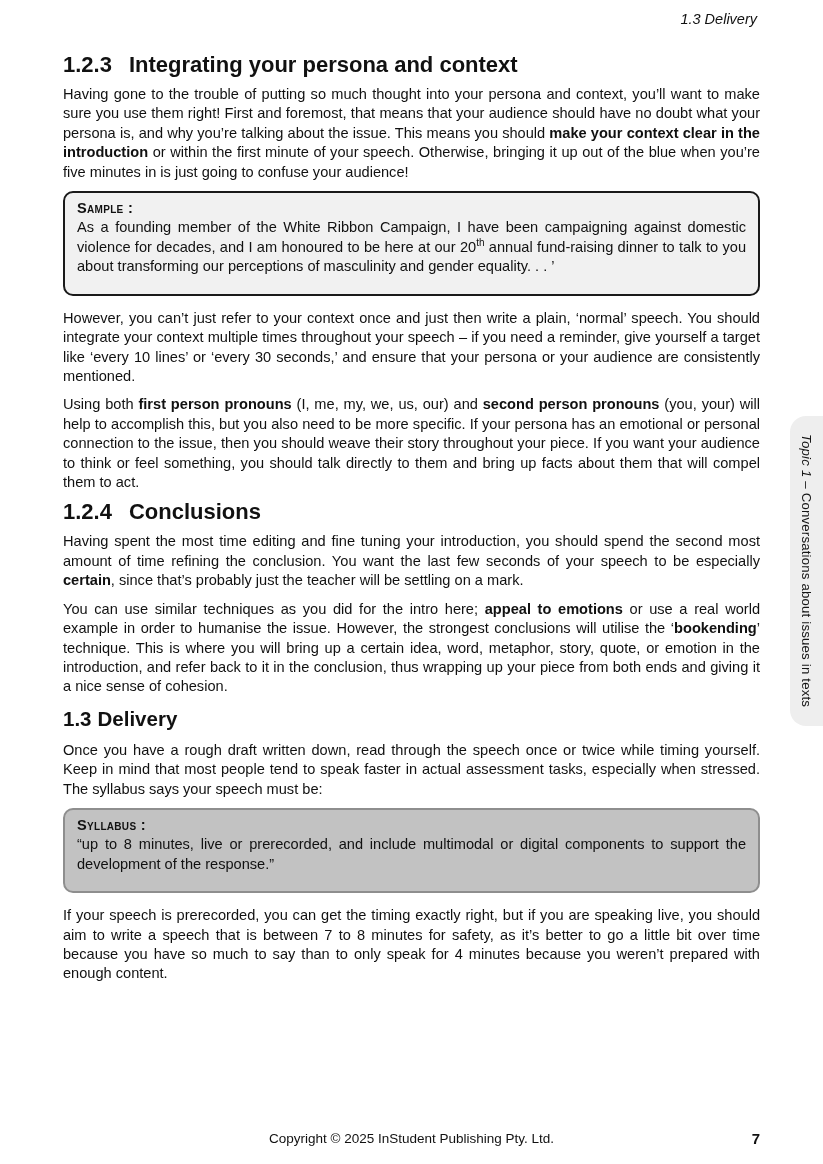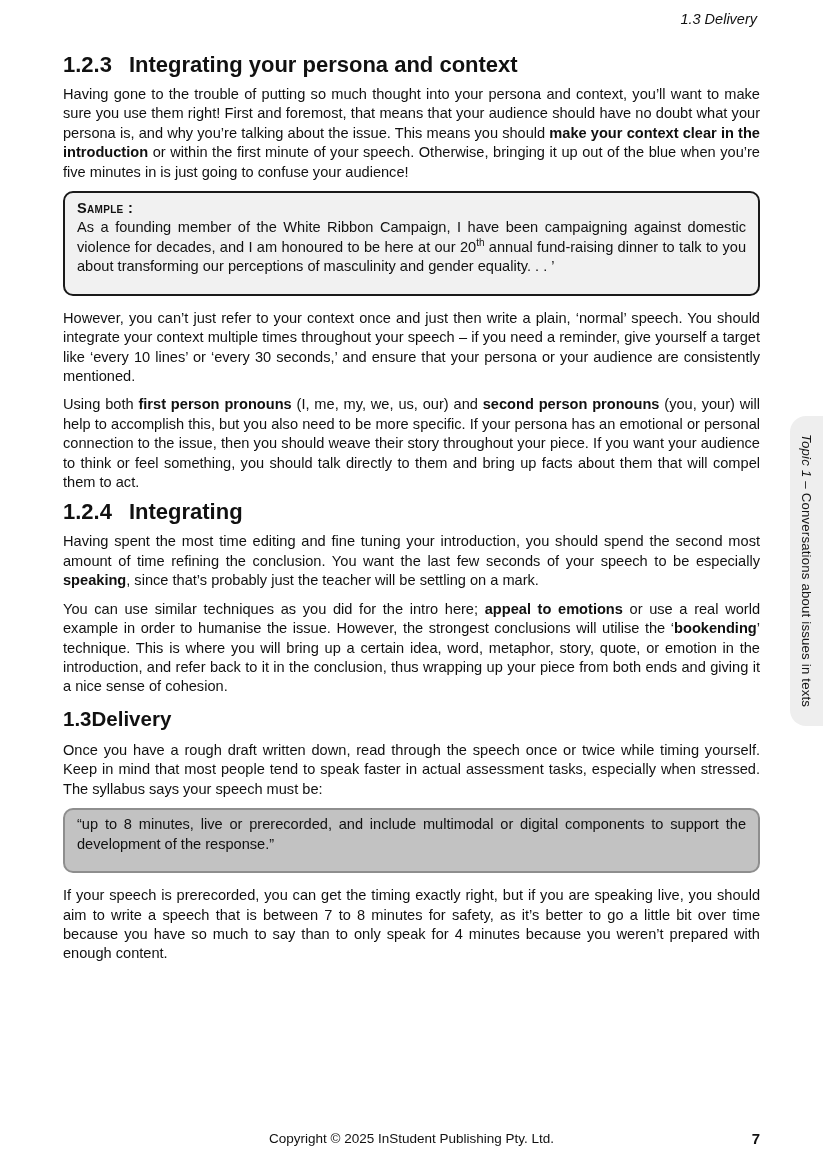--- a/index.html
+++ b/index.html
@@ -15,21 +15,21 @@
     font-size:14.6px;line-height:19.4px;text-align:justify;
   }
   .content p{margin:0 0 9px 0;}
   h2.subsection{
     font-size:22px;line-height:22px;font-weight:bold;margin:2px 0 9px 0;text-align:left;
   }
   h1.section{
     font-size:20.5px;line-height:26px;font-weight:bold;margin:4px 0 9px 0;text-align:left;
   }
   .sec-num{display:inline-block;margin-right:17px;}
-  h1.section .sec-num{margin-right:0;}
+  h1.section .sec-num{margin-right:6px;}
   .b{font-weight:bold;}
   sup{font-size:10px;line-height:0;}
   .callout{
     border-radius:10px;margin:3px 0 13px 0;padding:5px 12px 8px 12px;
   }
   .callout.sample{background:#f1f1f1;border:2px solid #1a1a1a;}
   .callout.syllabus{background:#c2c2c2;border:2px solid #8e8e8e;}
   .callout-label{
     font-weight:bold;font-variant:small-caps;letter-spacing:.3px;line-height:20px;text-align:left;
   }
@@ -63,30 +63,31 @@
     <p><span>Having gone to the trouble of putting so much thought into your persona and context, you’ll want to make sure you use them right!  First and foremost, that means that your audience should have no doubt what your persona is, and why you’re talking about the issue. This means you should </span><span class="b">make your context clear in the introduction</span><span> or within the first minute of your speech. Otherwise, bringing it up out of the blue when you’re five minutes in is just going to confuse your audience!</span></p>
 
     <div class="callout sample">
       <div class="callout-label">Sample :</div>
       <p class="callout-body"><span>As a founding member of the White Ribbon Campaign, I have been campaigning against domestic violence for decades, and I am honoured to be here at our 20</span><sup>th</sup><span> annual fund-raising dinner to talk to you about transforming our perceptions of masculinity and gender equality. . . ’</span></p>
     </div>
 
     <p><span>However, you can’t just refer to your context once and just then write a plain, ‘normal’ speech. You should integrate your context multiple times throughout your speech – if you need a reminder, give yourself a target like ‘every 10 lines’ or ‘every 30 seconds,’ and ensure that your persona or your audience are consistently mentioned.</span></p>
     <p><span>Using both </span><span class="b">first person pronouns</span><span> (I, me, my, we, us, our) and </span><span class="b">second person pronouns</span><span> (you, your) will help to accomplish this, but you also need to be more specific. If your persona has an emotional or personal connection to the issue, then you should weave their story throughout your piece. If you want your audience to think or feel something, you should talk directly to them and bring up facts about them that will compel them to act.</span></p>
 
-    <h2 class="subsection"><span class="sec-num">1.2.4</span><span>Integrating</span></h2>
+    <h2 class="subsection"><span class="sec-num">1.2.4</span><span>Conclusions</span></h2>
 
-    <p><span>Having spent the most time editing and fine tuning your introduction, you should spend the second most amount of time refining the conclusion.  You want the last few seconds of your speech to be especially </span><span class="b">speaking</span><span>, since that’s probably just the teacher will be settling on a mark.</span></p>
+    <p><span>Having spent the most time editing and fine tuning your introduction, you should spend the second most amount of time refining the conclusion.  You want the last few seconds of your speech to be especially </span><span class="b">certain</span><span>, since that’s probably just the teacher will be settling on a mark.</span></p>
     <p><span>You can use similar techniques as you did for the intro here; </span><span class="b">appeal to emotions</span><span> or use a real world example in order to humanise the issue. However, the strongest conclusions will utilise the ‘</span><span class="b">bookending</span><span>’ technique. This is where you will bring up a certain idea, word, metaphor, story, quote, or emotion in the introduction, and refer back to it in the conclusion, thus wrapping up your piece from both ends and giving it a nice sense of cohesion.</span></p>
 
     <h1 class="section"><span class="sec-num">1.3</span><span>Delivery</span></h1>
 
     <p><span>Once you have a rough draft written down, read through the speech once or twice while timing yourself. Keep in mind that most people tend to speak faster in actual assessment tasks, especially when stressed. The syllabus says your speech must be:</span></p>
 
     <div class="callout syllabus">
+      <div class="callout-label">Syllabus :</div>
       <p class="callout-body"><span>“up to 8 minutes, live or prerecorded, and include multimodal or digital components to support the development of the response.”</span></p>
     </div>
 
     <p><span>If your speech is prerecorded, you can get the timing exactly right, but if you are speaking live, you should aim to write a speech that is between 7 to 8 minutes for safety, as it’s better to go a little bit over time because you have so much to say than to only speak for 4 minutes because you weren’t prepared with enough content.</span></p>
 
   </div>
 
   <div class="side-tab">
     <div class="side-tab-text"><span class="it">Topic 1 – </span><span>Conversations about issues in texts</span></div>
   </div>

